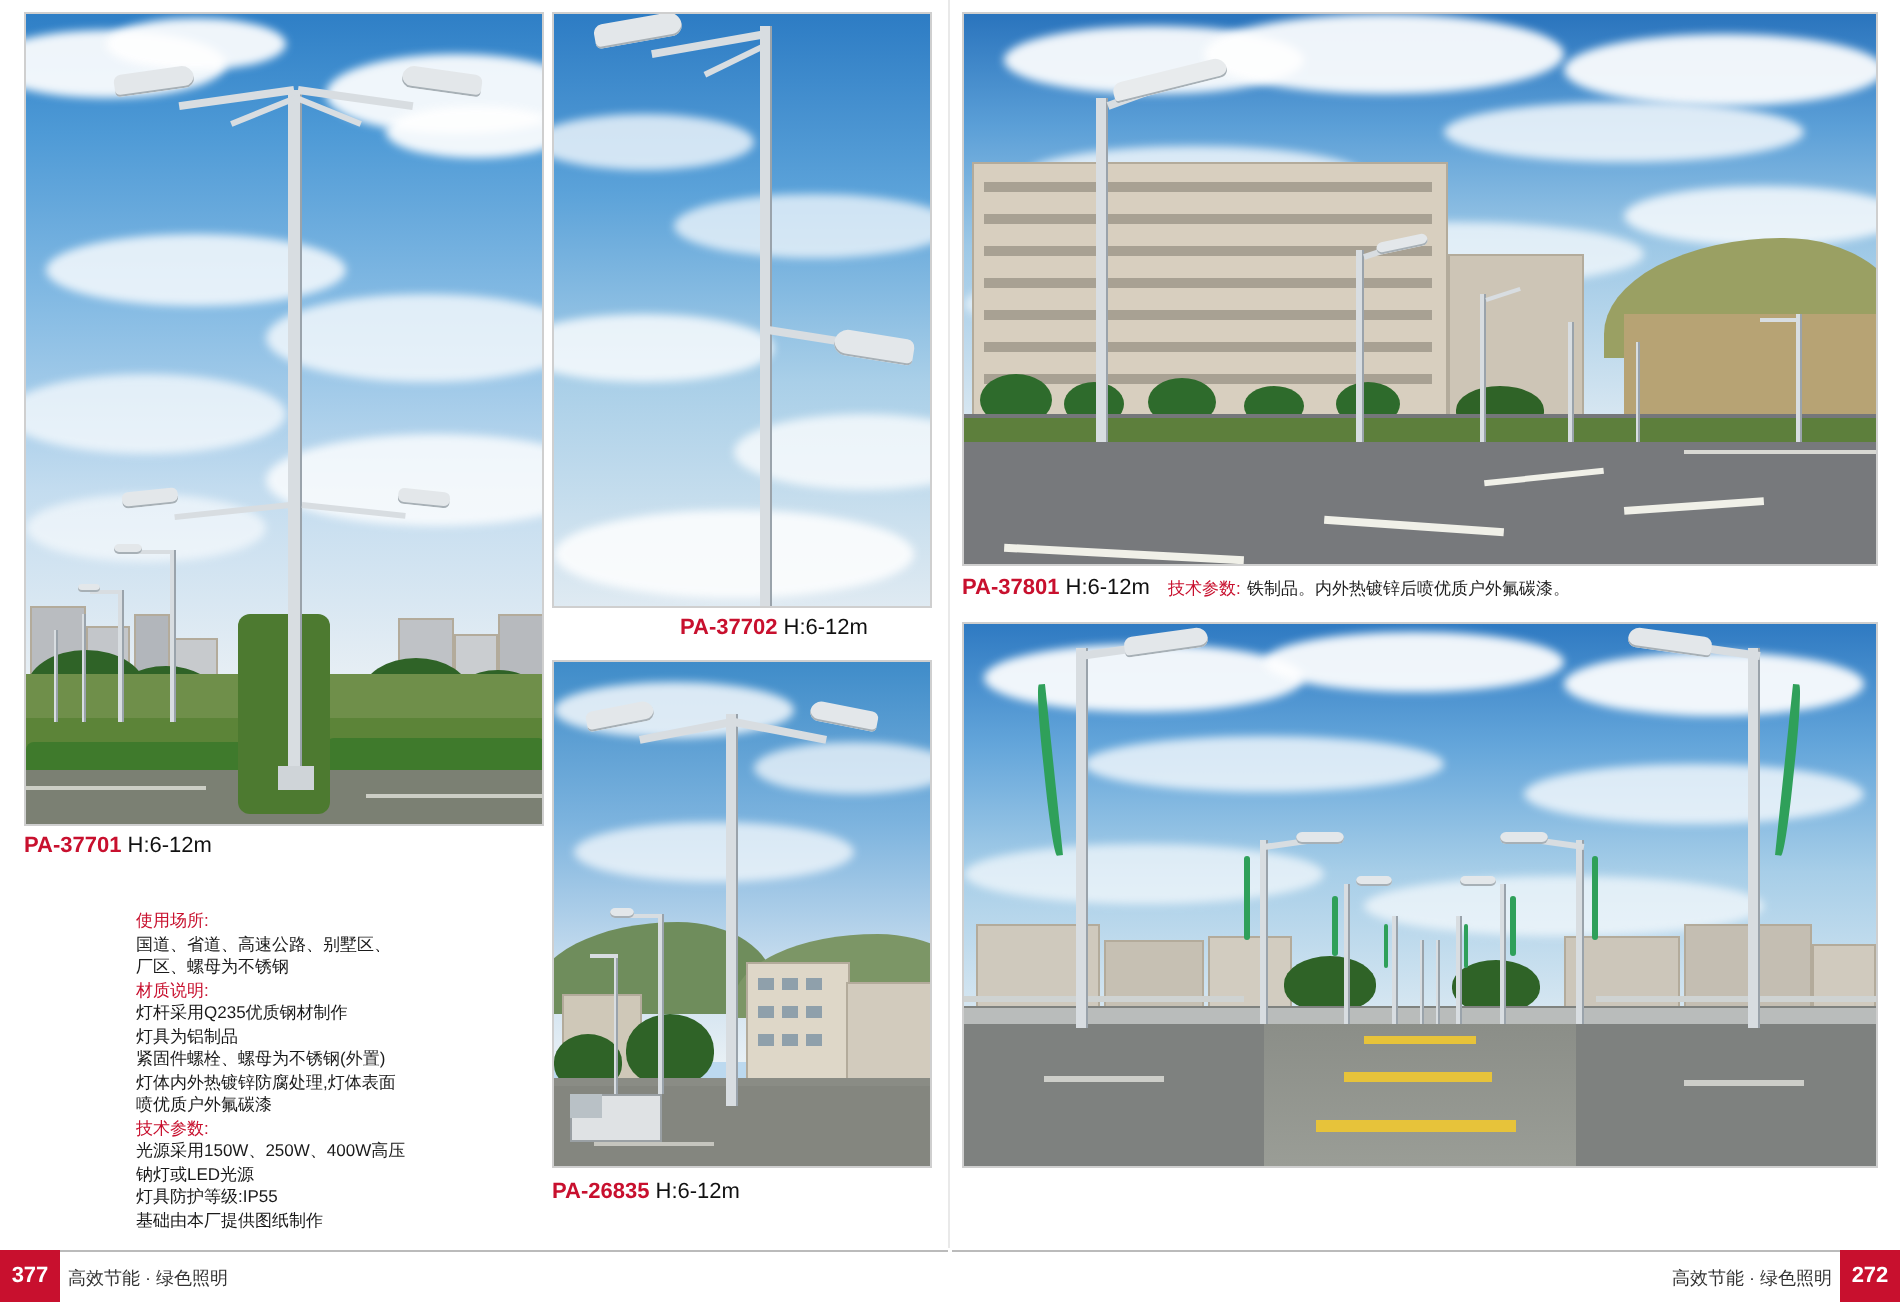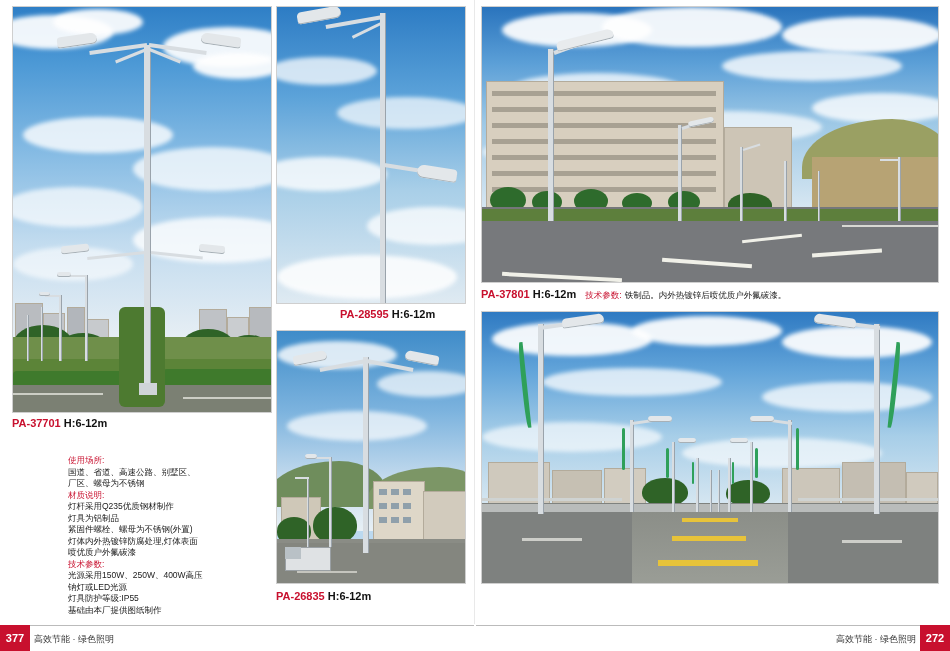--- a/index.html
+++ b/index.html
@@ -115,21 +115,21 @@
     white-space: nowrap;
     font-size: 11px;
     color: #111;
   }
   .cap .code {
     color: #c8102e;
     font-weight: bold;
   }
   .cap .h {
     color: #111;
-    font-weight: bold;
+    font-weight: normal;
   }
   .cap .spec-label {
     color: #c8102e;
     font-size: 8.5px;
     margin-left: 6px;
   }
   .cap .spec-text {
     color: #222;
     font-size: 8.5px;
   }
@@ -287,21 +287,21 @@
     <div class="pole" style="left:103px; top:6px; width:6px; height:290px;"></div>
     <div class="arm" style="left:48px; top:8px; width:58px; height:4px; transform:rotate(-10deg); transform-origin:right center;"></div>
     <div class="arm" style="left:72px; top:14px; width:34px; height:3px; transform:rotate(-26deg); transform-origin:right center;"></div>
     <div class="lamphead" style="left:20px; top:2px; width:44px; height:12px; transform:rotate(-10deg); border-radius:8px 12px 10px 5px;"></div>
 
     <div class="arm" style="left:107px; top:156px; width:40px; height:4px; transform:rotate(9deg); transform-origin:left center;"></div>
     <div class="lamphead" style="left:140px; top:160px; width:40px; height:13px; transform:rotate(9deg); border-radius:10px 6px 4px 9px;"></div>
   </div>
 
   <div class="cap" style="left:340px; top:308px;">
-    <span class="code">PA-28595</span>
+    <span class="code">PA-37702</span>
     <span class="h">H:6-12m</span>
   </div>
 
   <div class="photo" style="left:276px; top:330px; width:188px; height:252px;">
     <div class="sky" style="height:200px; background:linear-gradient(#3f8cc9 0%, #7cb3de 40%, #c6dcee 75%, #e8f0f5 100%);"></div>
     <div class="cloud" style="left:0px; top:10px; width:120px; height:28px; opacity:.8;"></div>
     <div class="cloud" style="left:100px; top:40px; width:100px; height:26px; opacity:.7;"></div>
     <div class="cloud" style="left:10px; top:80px; width:140px; height:30px; opacity:.7;"></div>
 
     <div class="hill" style="left:-10px; top:130px; width:120px; height:46px; background:#6f8d5c;"></div>

